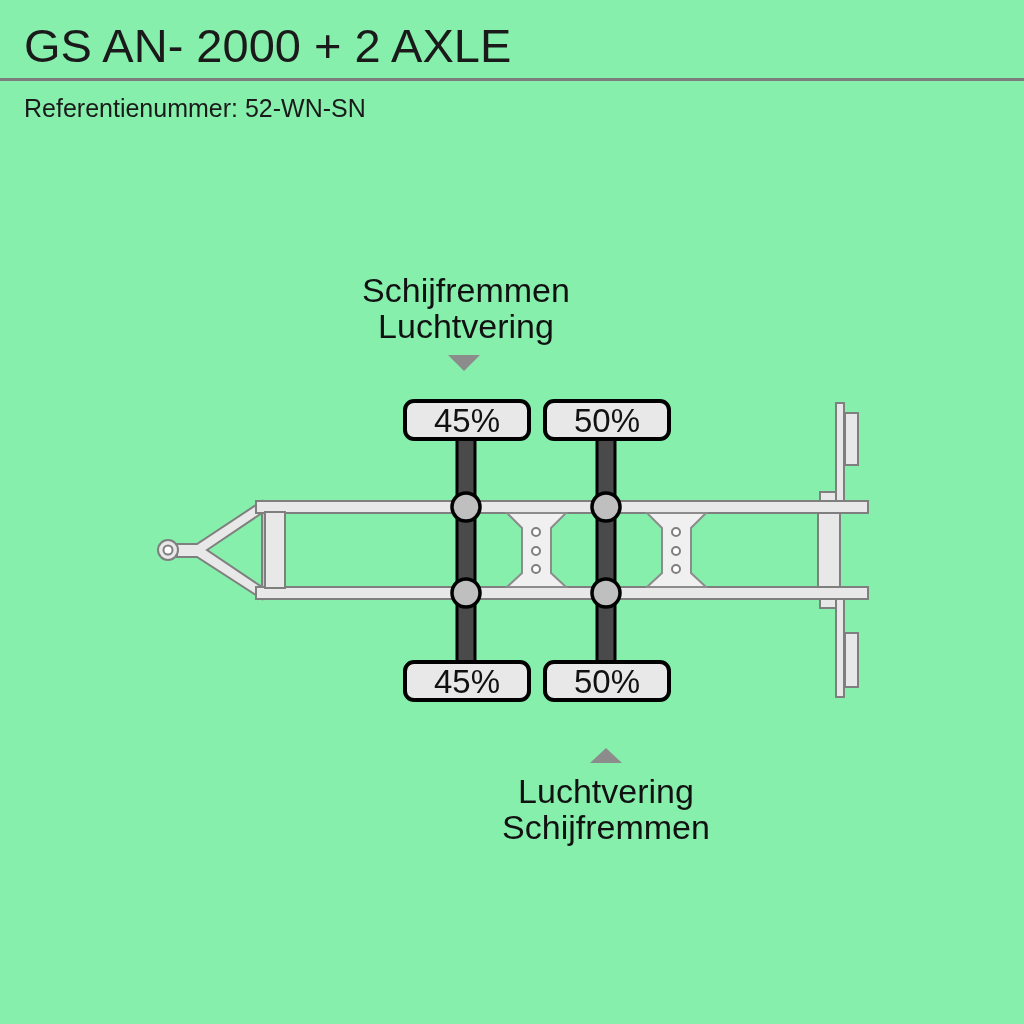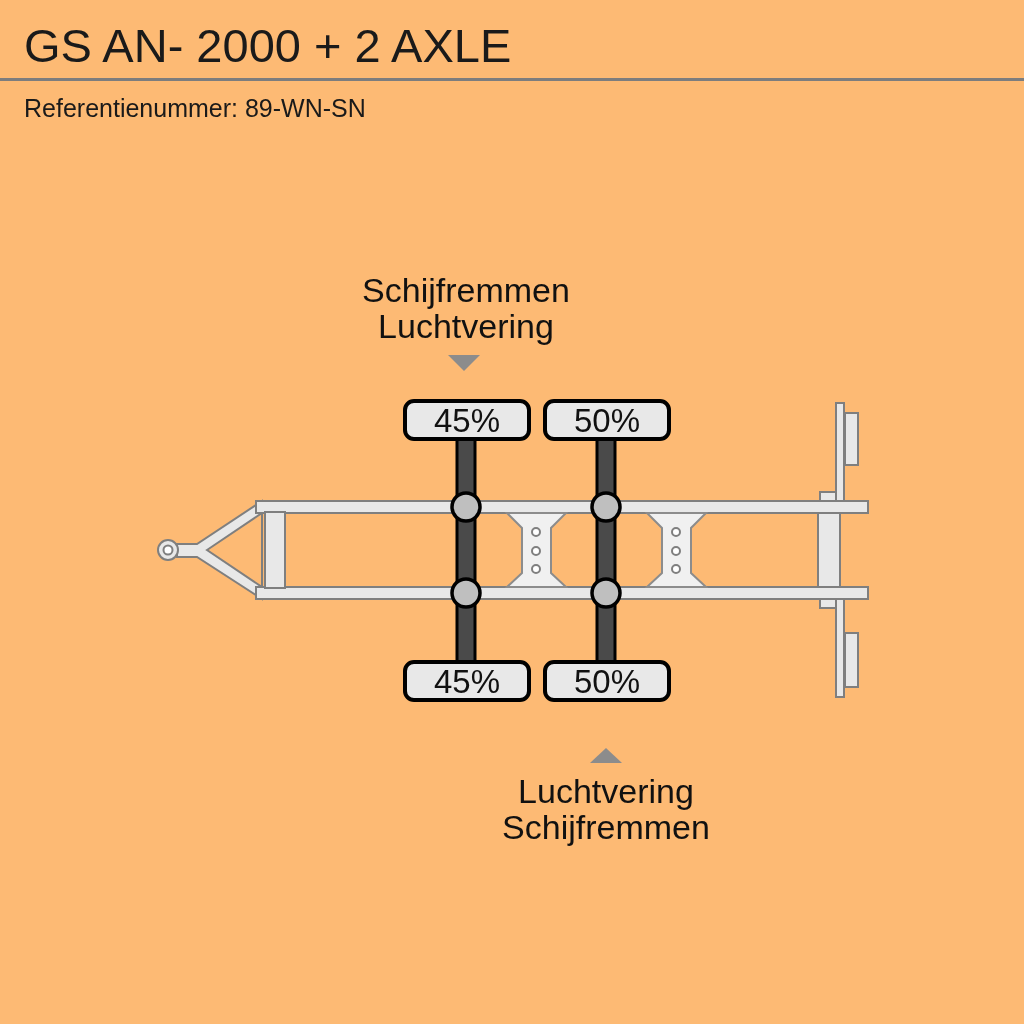--- a/index.html
+++ b/index.html
@@ -1,16 +1,16 @@
 <!DOCTYPE html>
 <html><head>
 <meta charset="utf-8">
 <style>
   html,body{margin:0;padding:0;background:#ffffff;}
-  .page{position:relative;width:1024px;height:1024px;background:#fdba74;overflow:hidden;
+  .page{position:relative;width:1024px;height:1024px;background:#86efac;overflow:hidden;
         font-family:"Liberation Sans",sans-serif;color:#1a1a1a;}
   .title{position:absolute;left:24px;top:22px;margin:0;font-size:47px;font-weight:400;
          line-height:1.0;letter-spacing:0;color:#1a1a1a;white-space:nowrap;}
   .divider{position:absolute;left:0;top:78px;width:1024px;height:3px;background:#7d7d7d;}
   .ref{position:absolute;left:24px;top:94px;font-size:25px;font-weight:400;color:#1a1a1a;
        white-space:nowrap;}
   svg.diagram{position:absolute;left:0;top:0;width:1024px;height:1024px;}
 
   .chassis{fill:#e8e8e8;stroke:#7f7f7f;stroke-width:2;}
   .plate{fill:#f0f0f0;stroke:#8c8c8c;stroke-width:2;}
@@ -22,21 +22,21 @@
   .pct{font-family:"Liberation Sans",sans-serif;font-size:33px;fill:#111111;text-anchor:middle;}
   .ann{font-family:"Liberation Sans",sans-serif;font-size:34px;fill:#111111;text-anchor:middle;}
 </style>
 </head>
 <body>
 
 <div class="page">
 
   <h1 class="title">GS AN- 2000 + 2 AXLE</h1>
   <div class="divider"></div>
-  <div class="ref">Referentienummer: 89-WN-SN</div>
+  <div class="ref">Referentienummer: 52-WN-SN</div>
 
   <svg class="diagram" viewBox="0 0 1024 1024">
 
     <g>
       <path class="chassis" fill-rule="evenodd" d="M177,544 L197,544 L262,501 L262,599 L197,557 L177,557 Z
                M207,550 L262,513 L262,587 Z"></path>
       <circle class="chassis" cx="168" cy="550" r="10" stroke-width="2.5"></circle>
       <circle class="hole" cx="168" cy="550" r="4.5"></circle>
     </g>
 

